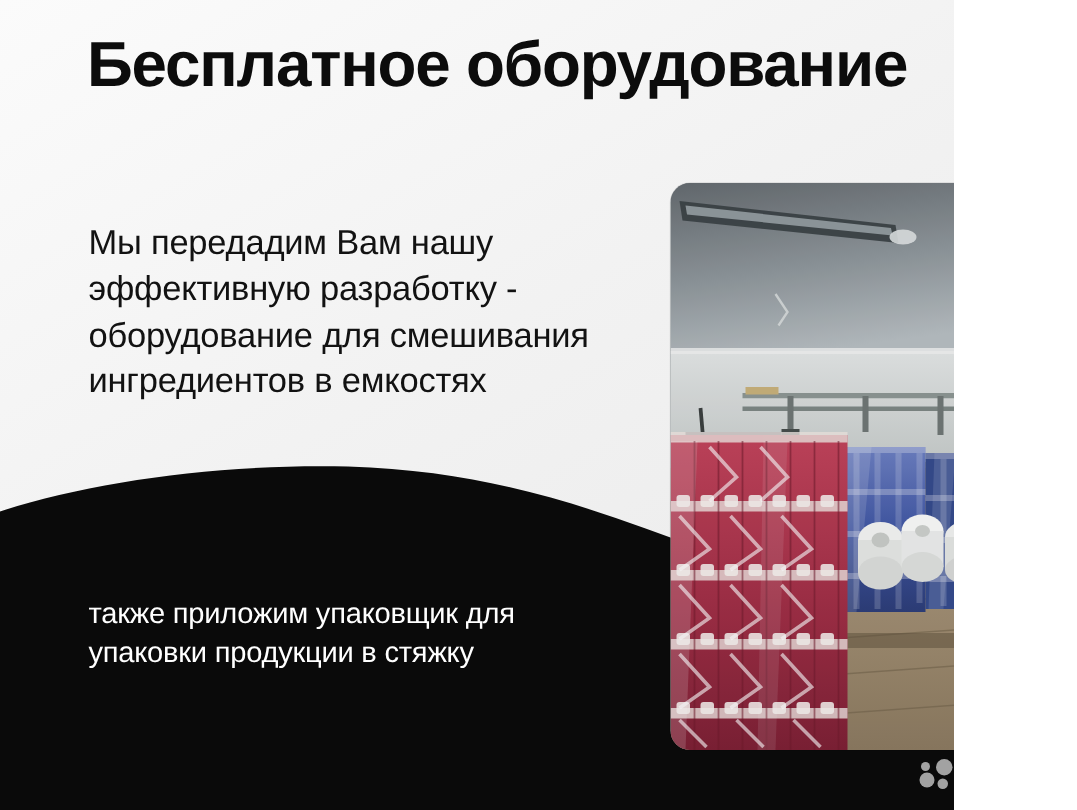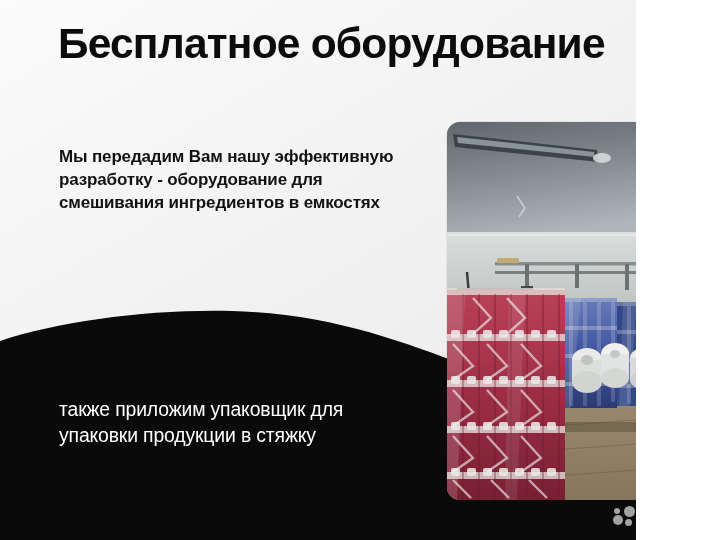--- a/index.html
+++ b/index.html
@@ -44,22 +44,22 @@
   }
 
   
   .lead {
     position: absolute;
     left: 59px;
     top: 146px;
     width: 372px;
     z-index: 5;
     color: #121212;
-    font-size: 17px;
-    font-weight: 700;
+    font-size: 23px;
+    font-weight: 400;
     line-height: 1.34;
     letter-spacing: -0.15px;
   }
 
   
   .footnote {
     position: absolute;
     left: 59px;
     top: 396px;
     width: 352px;

